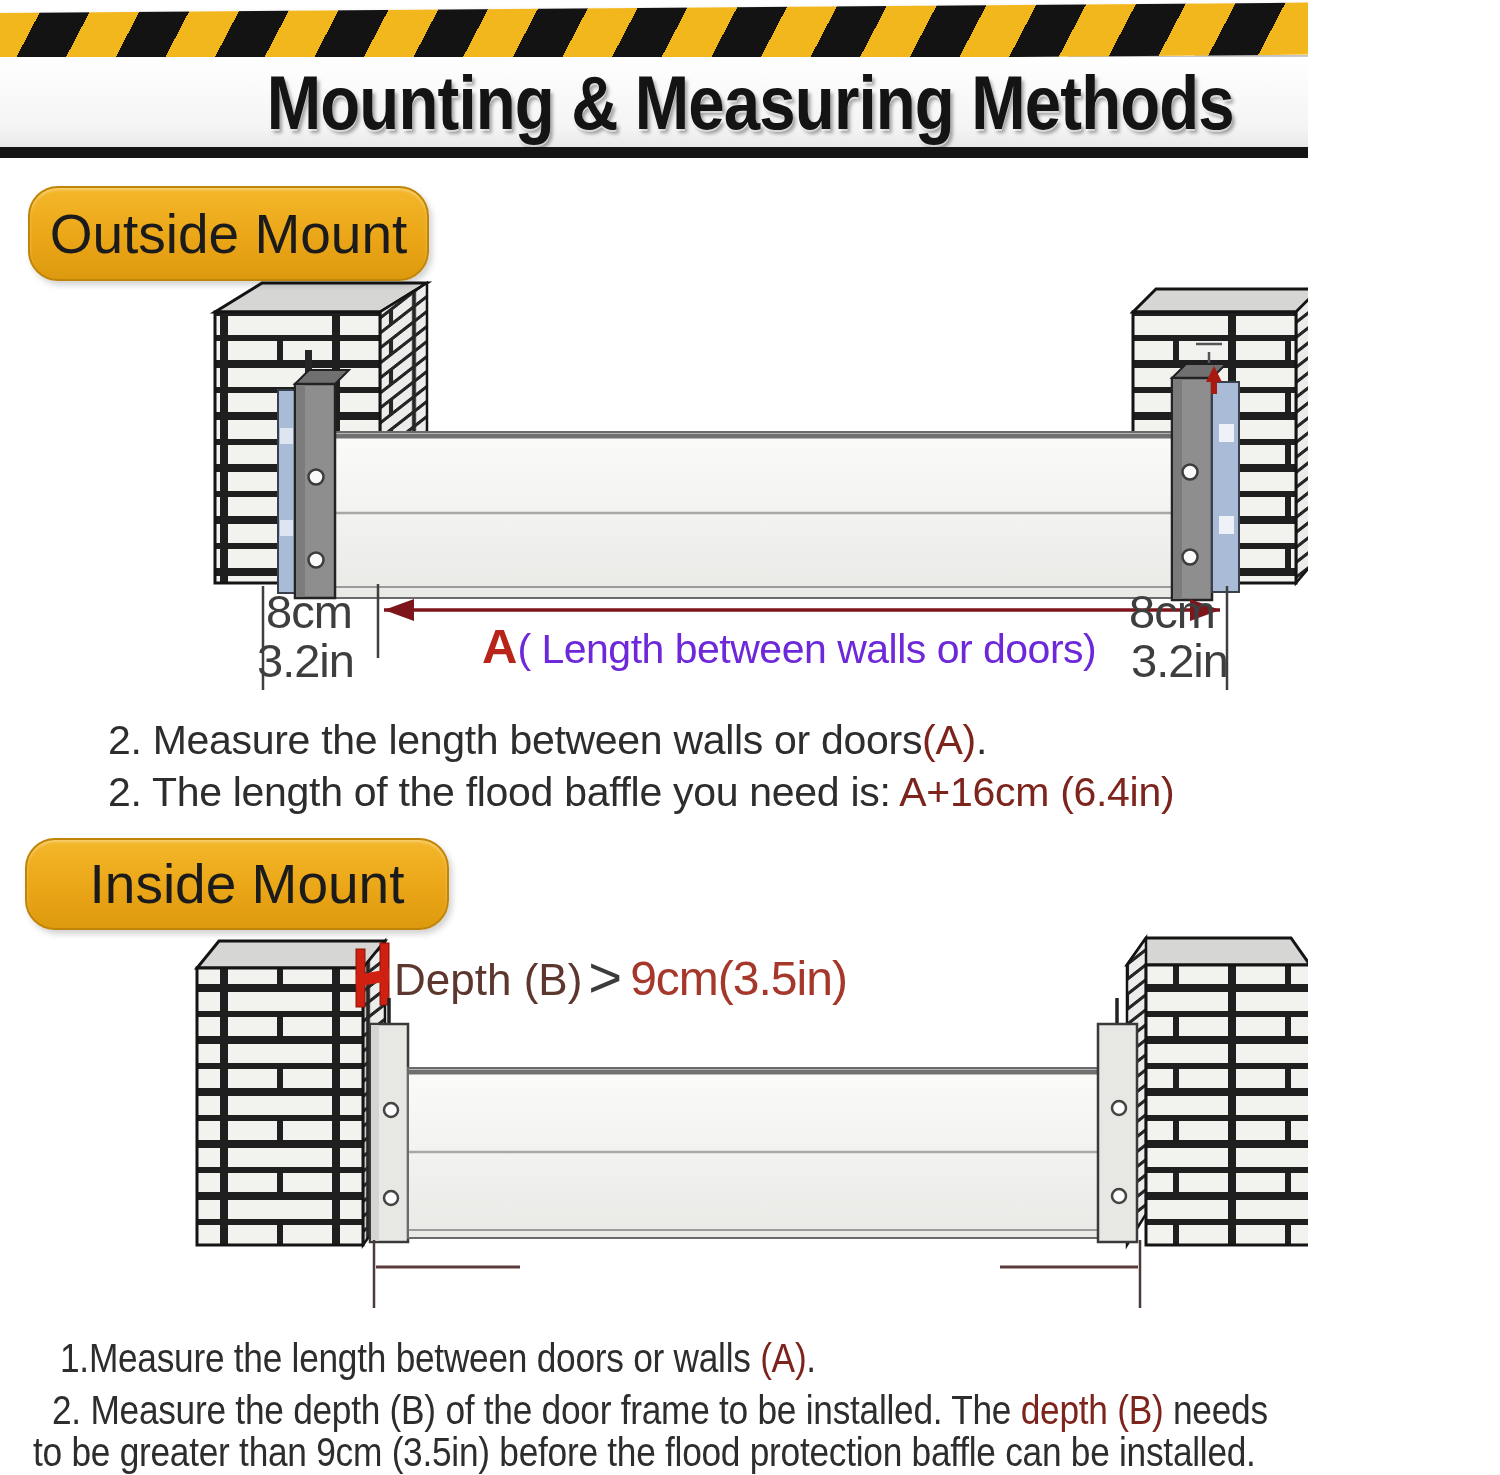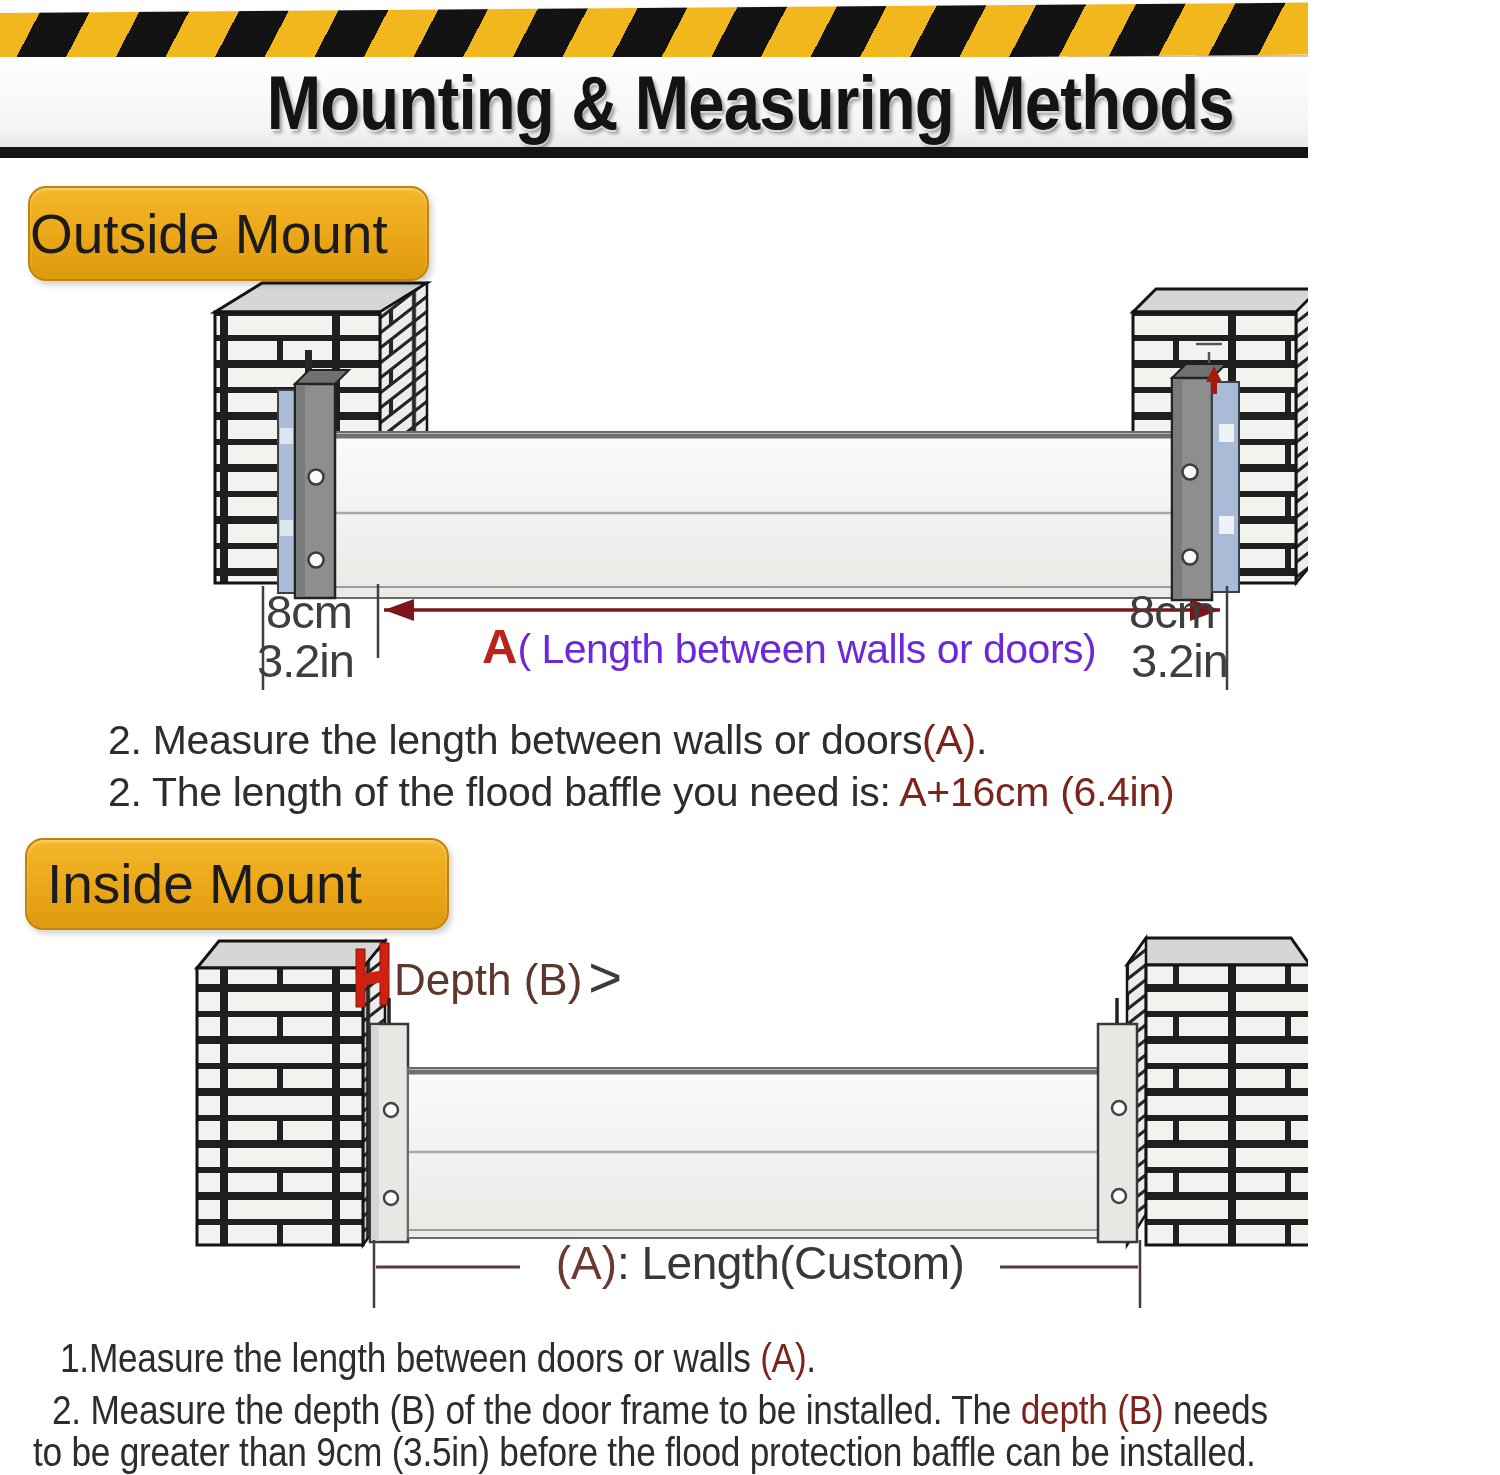--- a/index.html
+++ b/index.html
@@ -14,23 +14,23 @@
         transform:rotate(-0.45deg);box-shadow:0 4px 6px rgba(0,0,0,.28);}
   .title-band{position:absolute;left:0;top:57px;width:1500px;height:90px;
         background:linear-gradient(180deg,#ffffff 0%,#f4f4f4 80%,#e8e8e8 100%);
         display:flex;align-items:center;justify-content:center;}
   .title{margin:0;font-size:76px;font-weight:700;color:#141414;letter-spacing:-1px;
         transform:scaleX(0.86);transform-origin:50% 50%;white-space:nowrap;
         text-shadow:0 2px 0 rgba(255,255,255,.55),3px 4px 4px rgba(0,0,0,.35);}
   .black-bar{position:absolute;left:0;top:147px;width:1500px;height:11px;background:#141414;}
 
   
-  .badge{position:absolute;display:flex;align-items:center;justify-content:flex-start;
+  .badge{position:absolute;display:flex;align-items:center;justify-content:center;
         background:linear-gradient(180deg,#f4b72a 0%,#eaa617 55%,#de9a0e 100%);
-        border:2px solid #c08508;border-radius:18px;color:#1b1b1b;font-size:55px;
+        border:2px solid #c08508;border-radius:30px;color:#1b1b1b;font-size:55px;
         box-shadow:3px 4px 6px rgba(0,0,0,.18), inset 0 2px 3px rgba(255,255,255,.35);
         white-space:nowrap;}
   .badge-out{left:28px;top:186px;width:397px;height:91px;}
   .badge-in{left:25px;top:838px;width:400px;height:88px;padding-left:20px;}
 
   
   .dim{font-size:47px;color:#3e3e3e;line-height:1;letter-spacing:-1px;white-space:nowrap;}
   .arow{display:flex;align-items:baseline;white-space:nowrap;}
   .a-letter{font-size:49px;font-weight:700;color:#b8241a;line-height:1;}
   .a-rest{font-size:41px;color:#6d28d9;line-height:1;letter-spacing:-0.5px;}
@@ -210,25 +210,23 @@
     <span>2. The length of the flood baffle you need is: </span><span class="hl">A+16cm (6.4in)</span><span></span>
   </div>
 
   <div class="badge badge-in">
     <span>Inside Mount</span>
   </div>
 
   <div class="abs depth" style="left:394px;top:946px">
     <span class="d1">Depth (B)</span>
     <span class="d2">&gt;</span>
-  </div>
-
-  <div class="abs indim" style="left:500px;top:1240px;width:520px">
-    <span class="i1">(A)</span><span class="i2">: Length(Custom)</span>
-  </div>
+    <span class="d3">9cm(3.5in)</span>
+  </div>
+
 
   <div class="abs step cstep" style="left:60px;top:1338px">
     <span>1.Measure the length between doors or walls </span><span class="hl">(A)</span><span>.</span>
   </div>
   <div class="abs step cstep" style="left:52px;top:1390px">
     <span>2. Measure the depth (B) of the door frame to be installed. The </span><span class="hl">depth (B)</span><span> needs</span>
   </div>
   <div class="abs step cstep" style="left:33px;top:1432px">to be greater than 9cm (3.5in) before the flood protection baffle can be installed.</div>
 
 </div>

